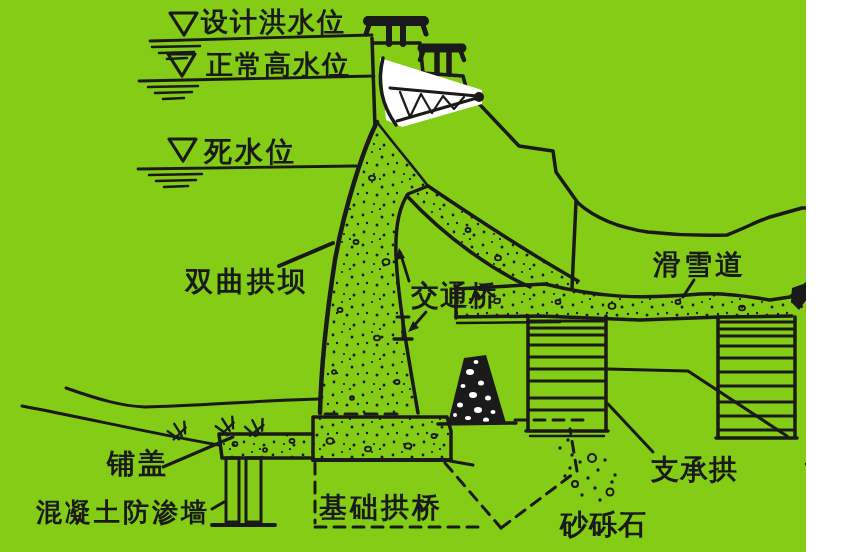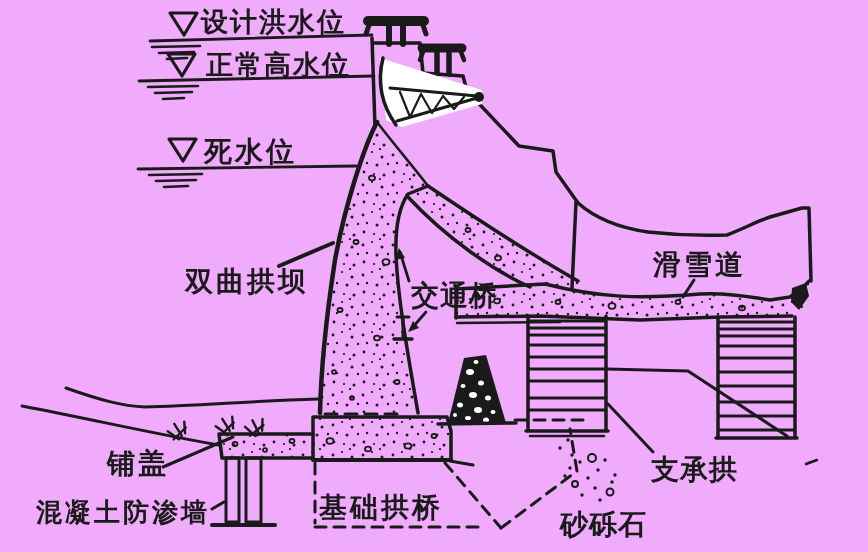--- a/index.html
+++ b/index.html
@@ -1,16 +1,16 @@
 <!DOCTYPE html>
 <html><head>
 <meta charset="utf-8">
 <style>
   html,body{margin:0;padding:0;background:#ffffff;}
-  .stage{width:868px;height:552px;position:relative;background:#f0abfc;overflow:hidden;}
+  .stage{width:806px;height:552px;position:relative;background:#84cc16;overflow:hidden;}
   svg{display:block;}
   .lbl{font-family:"DejaVu Sans",sans-serif;font-weight:600;fill:#1a1a1a;}
   .s27{font-size:27px;letter-spacing:2px;}
   .s28{font-size:28px;letter-spacing:3px;}
   .s28t{font-size:28px;letter-spacing:1px;}
   .s26{font-size:26px;letter-spacing:3px;}
   .ln{stroke:#1a1a1a;fill:none;stroke-linecap:round;stroke-linejoin:round;}
 </style>
 </head>
 <body>

